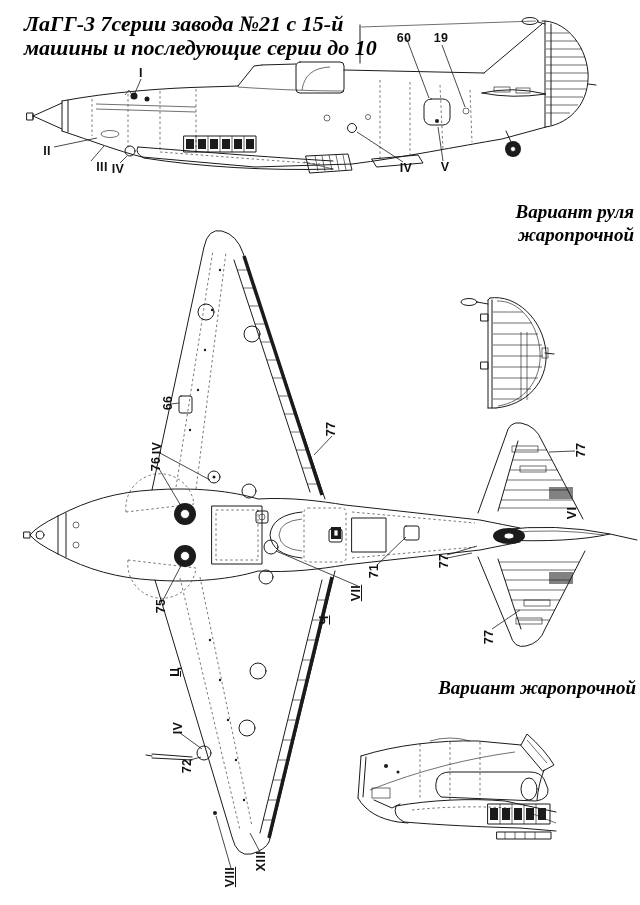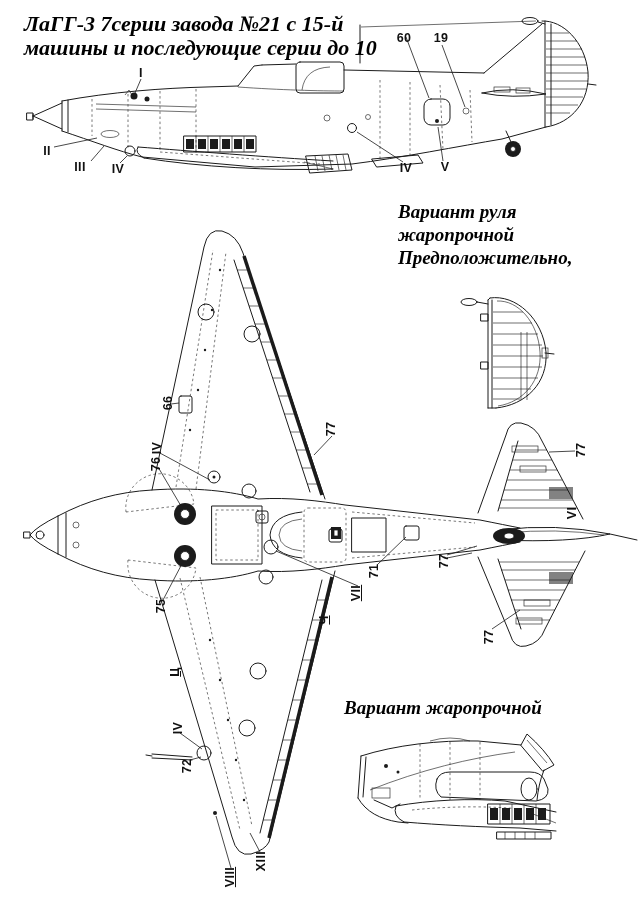--- a/index.html
+++ b/index.html
@@ -11,23 +11,23 @@
   .thin{fill:none;stroke:#1b1b1b;stroke-width:.7;opacity:.9;}
   .thick{fill:none;stroke:#1b1b1b;stroke-width:3.5;}
   .dash{fill:none;stroke:#1b1b1b;stroke-width:.7;stroke-dasharray:2.5,2.6;opacity:.85;}
   .dot{fill:#1b1b1b;stroke:none;}
   .wfill{fill:#fff;stroke:#1b1b1b;stroke-width:.8;}
   .ldr{fill:none;stroke:#1b1b1b;stroke-width:.8;}
   .title{position:absolute;left:24px;top:12px;width:400px;color:#000;
          font-family:"Liberation Serif",serif;font-style:italic;font-weight:700;
          font-size:22px;line-height:1.1;white-space:nowrap;}
   .note{position:absolute;color:#000;font-family:"Liberation Serif",serif;
-        font-style:italic;font-weight:700;font-size:19px;line-height:1.22;text-align:left;}
+        font-style:italic;font-weight:700;font-size:19px;line-height:1.22;text-align:right;}
   .note-rudder{left:398px;top:200px;width:236px;}
-  .note-heat{left:344px;top:676px;width:292px;margin-top:20px;}
+  .note-heat{left:344px;top:676px;width:292px;}
   .callout{position:absolute;font-size:12.5px;font-weight:600;color:#111;white-space:nowrap;
            transform:translate(-50%,-50%);letter-spacing:.4px;}
   .rot{transform:translate(-50%,-50%) rotate(-90deg);}
   .ul{text-decoration:underline;}
 </style>
 </head>
 <body>
 
 <div class="canvas">
 
@@ -288,30 +288,29 @@
   </svg>
 
   <div class="title">
     <div>ЛаГГ-3  7серии завода №21  с 15-й</div>
     <div>машины и последующие серии до 10</div>
   </div>
 
   <div class="note note-rudder">
     <div>Вариант руля</div>
     <div>жаропрочной</div>
-    <div>Предположительно,</div>
   </div>
 
   <div class="note note-heat">
     <div>Вариант жаропрочной</div>
   </div>
 
   <div class="callout" style="left:141px;top:73px">I</div>
   <div class="callout" style="left:47px;top:151px">II</div>
-  <div class="callout" style="left:80px;top:167px">III</div>
+  <div class="callout" style="left:102px;top:167px">III</div>
   <div class="callout" style="left:118px;top:169px">IV</div>
   <div class="callout" style="left:404px;top:38px">60</div>
   <div class="callout" style="left:441px;top:38px">19</div>
   <div class="callout" style="left:406px;top:168px">IV</div>
   <div class="callout" style="left:445px;top:167px">V</div>
 
   <div class="callout rot" style="left:168px;top:403px">66</div>
   <div class="callout rot" style="left:157px;top:448px">IV</div>
   <div class="callout rot" style="left:156px;top:464px">76</div>
   <div class="callout rot" style="left:161px;top:606px">75</div>

